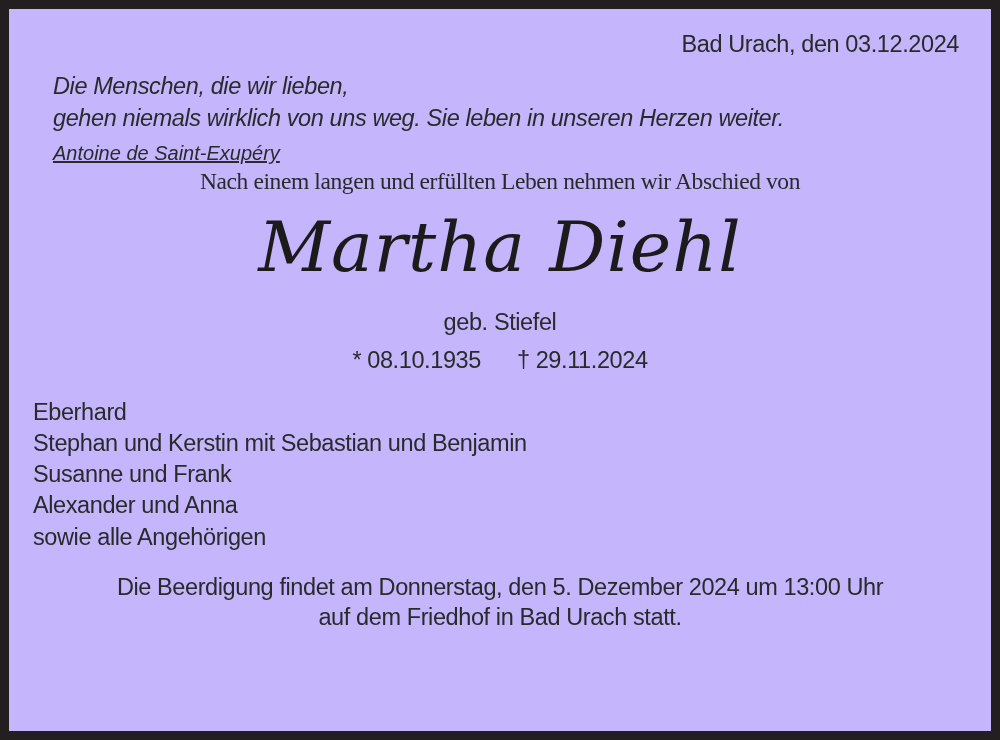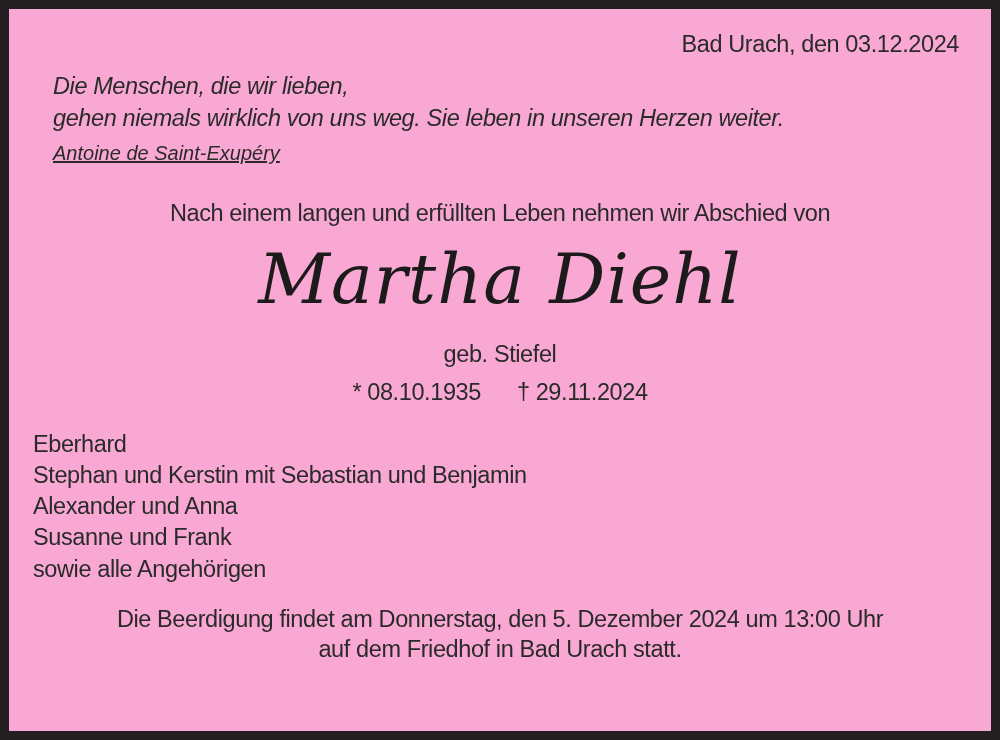--- a/index.html
+++ b/index.html
@@ -5,21 +5,21 @@
   html, body {
     margin: 0;
     padding: 0;
     background: #ffffff;
   }
   .page {
     position: relative;
     width: 1000px;
     height: 740px;
     box-sizing: border-box;
-    background: #f9a8d4;
+    background: #c4b5fd;
     border: 9px solid #231f20;
     padding: 16px 24px 0 24px;
     font-family: "Liberation Sans", sans-serif;
     color: #2a2a2a;
     overflow: hidden;
   }
   .txt {
     font-size: 23.5px;
     letter-spacing: -0.4px;
     line-height: 1.3;
@@ -38,21 +38,21 @@
     line-height: 1.38;
   }
   .quote-attribution {
     font-size: 20px;
     margin-top: 6px;
     line-height: 1.3;
     text-decoration: underline;
   }
   .intro {
     text-align: center;
-    margin-top: 32px;
+    font-family: Liberation Serif, serif;
   }
   .deceased-name {
     text-align: center;
     font-family: "DejaVu Serif", serif;
     font-style: italic;
     font-size: 70px;
     letter-spacing: 1px;
     line-height: 1.15;
     margin-top: 10px;
     color: #1c1a1b;
@@ -105,22 +105,22 @@
   <div class="txt maiden-name">geb. Stiefel</div>
 
   <div class="txt dates">
     <span class="birth">* 08.10.1935</span><span class="death">† 29.11.2024</span>
   </div>
 
 
   <div class="txt mourners">
     <div>Eberhard</div>
     <div>Stephan und Kerstin mit Sebastian und Benjamin</div>
+    <div>Susanne und Frank</div>
     <div>Alexander und Anna</div>
-    <div>Susanne und Frank</div>
     <div>sowie alle Angehörigen</div>
   </div>
 
   <div class="txt funeral">
     <div>Die Beerdigung findet am Donnerstag, den 5. Dezember 2024 um 13:00 Uhr</div>
     <div>auf dem Friedhof in Bad Urach statt.</div>
   </div>
 
 </div>
 

